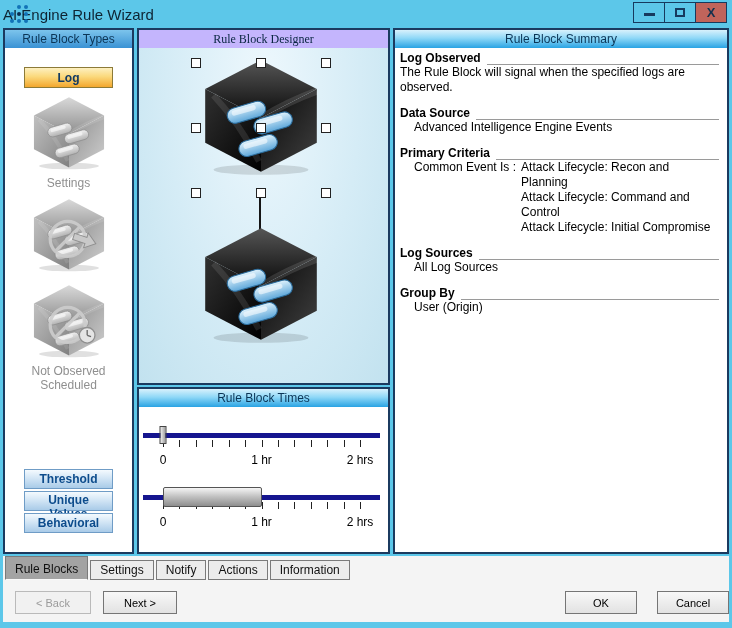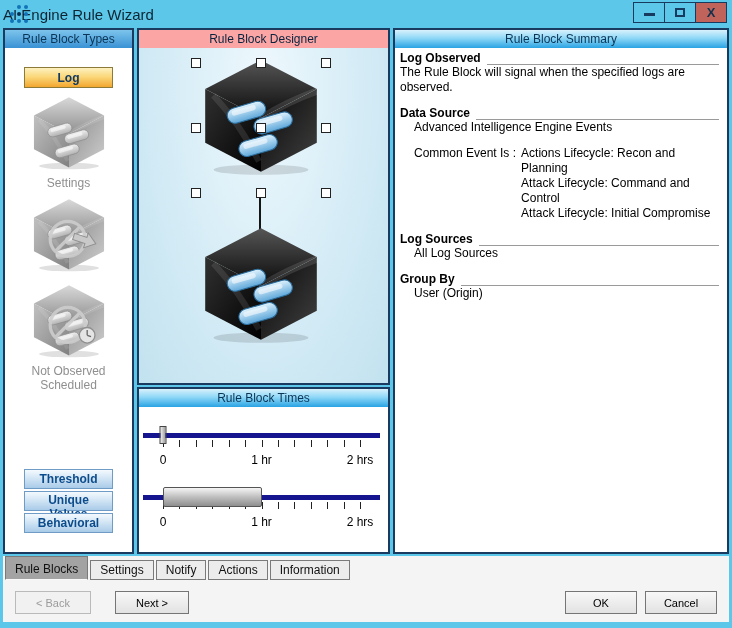--- a/index.html
+++ b/index.html
@@ -16,21 +16,21 @@
   .winbtn{width:32px;height:21px;border:1px solid #173a5e;margin-left:-1px;display:flex;align-items:center;justify-content:center;background:#5cc7e9;cursor:pointer;}
   .winbtn.close{background:#c0645b;}
   .glyph-min{display:block;width:11px;height:3px;background:#173a5e;margin-top:4px;}
   .glyph-max{display:block;width:10px;height:9px;border:2px solid #173a5e;background:transparent;}
   .glyph-x{font-size:13px;font-weight:bold;color:#12314e;line-height:1;}
   
   .main{height:526px;display:flex;gap:3px;}
   .panel{border:2px solid #1b3a5f;background:#fff;display:flex;flex-direction:column;min-width:0;}
   .panel-header{height:18px;font-size:12px;text-align:center;line-height:18px;color:#0b3556;flex:0 0 auto;}
   .lp-header{background:linear-gradient(#7cc4ec,#3a92d4);}
-  .designer-header{background:#fca5a5;color:#07243f;}
+  .designer-header{background:#c4b5fd;color:#07243f;font-family:Liberation Serif, serif;}
   .grad-header{background:linear-gradient(#d8f1fc 0%,#8fd8f7 45%,#29a3e3 100%);}
   .left-panel{width:131px;flex:0 0 auto;}
   .lp-body{flex:1;display:flex;flex-direction:column;background:#fff;padding:19px;min-height:0;}
   .log-btn{display:block;width:100%;height:21px;border:1px solid #8c7a38;background:linear-gradient(#fdf0c0,#fbd97c 45%,#f3a72e);font-weight:bold;font-size:12px;color:#123a63;font-family:inherit;cursor:pointer;}
   .type-list{display:flex;flex-direction:column;align-items:center;padding-top:8px;}
   .type-item{display:flex;flex-direction:column;align-items:center;margin-bottom:8px;cursor:pointer;}
   .type-label{font-size:12px;color:#8f8f8f;text-align:center;line-height:14px;margin-top:2px;max-width:110px;}
   .lp-bottom{margin-top:auto;display:flex;flex-direction:column;gap:2px;}
   .group-btn{display:block;width:100%;height:20px;border:1px solid #6f9cc6;background:linear-gradient(#f4fafe,#cfe3f4 50%,#a9cbe8);font-weight:bold;font-size:12px;color:#0d4c8c;font-family:inherit;cursor:pointer;}
   
@@ -64,23 +64,23 @@
   .crit-vals div{line-height:15px;}
   
   .footer{height:66px;background:#f4f4f4;margin-top:2px;position:relative;}
   .tabstrip{display:flex;align-items:flex-end;height:24px;padding-left:2px;}
   .tab{font-size:12px;color:#111;border:1px solid #7a7a7a;background:#ececec;padding:2px 9px 3px;height:20px;margin-right:2px;cursor:pointer;white-space:nowrap;}
   .tab.active{background:#a3a3a3;height:24px;padding-top:5px;border-bottom:1px solid #fafafa;font-size:12px;}
   .footer-btn-row{position:relative;height:24px;margin-top:11px;}
   .btn{position:absolute;height:23px;border:1px solid #757575;background:linear-gradient(#f8f8f8,#e2e2e2);font-size:11px;color:#000;font-family:inherit;cursor:pointer;}
   .btn.disabled{border-color:#bababa;background:#f1f1f1;color:#9b9b9b;}
   .btn-back{left:12px;width:76px;}
-  .btn-next{left:112px;width:74px;}
+  .btn-next{left:100px;width:74px;}
   .btn-ok{right:92px;width:72px;}
-  .btn-cancel{right:12px;width:72px;}
+  .btn-cancel{right:0;width:72px;}
 </style>
 </head>
 <body>
 
 <div class="window">
 
   <div class="titlebar">
     <div class="app-icon">
         <i style="left: 8px; top: 2px;"></i>
         <i style="left: 15px; top: 2px;"></i>
@@ -430,24 +430,28 @@
             <div class="sec-line">The Rule Block will signal when the specified logs are observed.</div>
           </div>
           <div class="section">
             <div class="sec-head">
               <b>Data Source</b>
               <div class="rule"></div>
             </div>
             <div class="sec-line ind">Advanced Intelligence Engine Events</div>
           </div>
           <div class="section">
+            <div class="sec-head">
+              <b>Primary Criteria</b>
+              <div class="rule"></div>
+            </div>
             <div class="crit-row">
               <span class="crit-prefix">Common Event Is :</span>
               <div class="crit-vals">
-                <div>Actions Lifecycle: Recon and Planning</div>
+                <div>Attack Lifecycle: Recon and Planning</div>
                 <div>Attack Lifecycle: Command and Control</div>
                 <div>Attack Lifecycle: Initial Compromise</div>
               </div>
             </div>
           </div>
           <div class="section">
             <div class="sec-head">
               <b>Log Sources</b>
               <div class="rule"></div>
             </div>

